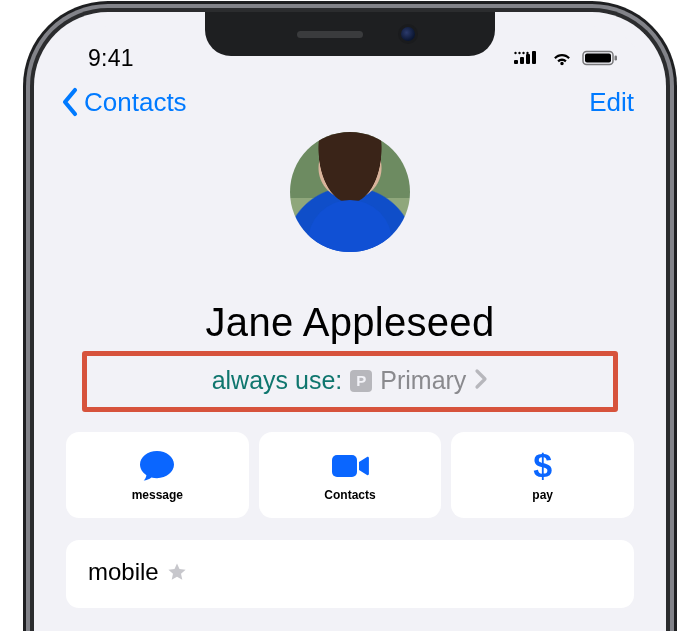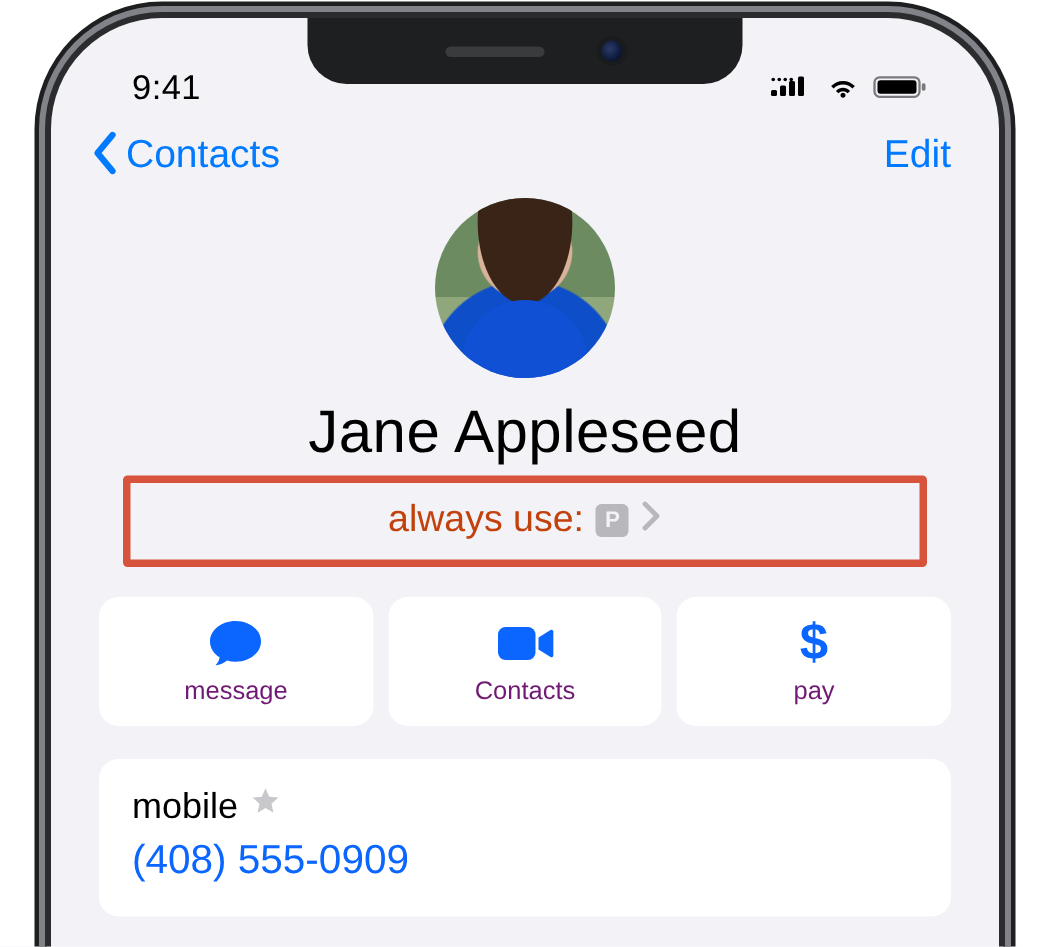--- a/index.html
+++ b/index.html
@@ -110,20 +110,21 @@
       color: #007aff;
       font-size: 26px;
       cursor: pointer;
     }
     
     .contact-header {
       display: flex;
       flex-direction: column;
       align-items: center;
       padding: 4px 20px 0;
+      gap: 34px;
     }
     .avatar {
       width: 120px;
       height: 120px;
       border-radius: 50%;
       background: radial-gradient(circle at 50% 30%, #d8b39a 0 30%, transparent 31%),
                   radial-gradient(circle at 50% 100%, #0f4ec9 0 48%, transparent 49%),
                   linear-gradient(180deg, #6d8b61 0 55%, #8fa77b 55% 100%);
       position: relative;
       overflow: hidden;
@@ -157,21 +158,21 @@
       border: 5px solid #d7533c;
       border-radius: 3px;
       padding: 10px 0 12px;
       display: flex;
       justify-content: center;
       align-items: center;
       gap: 8px;
       cursor: pointer;
     }
     .always-use-label {
-      color: #c2410c;
+      color: #0f766e;
       font-size: 25px;
     }
     .p-badge {
       display: inline-flex;
       align-items: center;
       justify-content: center;
       width: 22px;
       height: 22px;
       border-radius: 4px;
       background: #b7b7bc;
@@ -202,35 +203,35 @@
       cursor: pointer;
     }
     .action-btn .icon {
       color: #0a66ff;
       height: 34px;
       display: flex;
       align-items: center;
       justify-content: center;
     }
     .action-btn .lbl {
-      font-size: 17px;
-      color: #701a75;
-      font-weight: 400;
+      font-size: 12px;
+      color: #000000;
+      font-weight: 700;
     }
     
     .number-card {
       margin: 22px 18px 0;
       background: #fff;
       border-radius: 13px;
       padding: 18px 22px 22px;
       cursor: pointer;
     }
     .number-label-row {
       display: flex;
-      align-items: flex-start;
+      align-items: flex-end;
       gap: 8px;
     }
     .number-label {
       font-size: 24px;
       color: #000;
     }
     .star {
       color: #c7c7cc;
     }
     .number-value {
@@ -294,20 +295,21 @@
     </div>
 
     <div class="contact-header">
       <div class="avatar"></div>
       <div class="contact-name">Jane Appleseed</div>
     </div>
 
     <div class="always-use-wrap">
       <span class="always-use-label">always use:</span>
       <span class="p-badge">P</span>
+      <span class="always-use-value">Primary</span>
       <span>
         <svg width="14" height="22" viewBox="0 0 14 22">
             <path d="M3 3 L11 11 L3 19" fill="none" stroke="#b7b7bc" stroke-width="3.2" stroke-linecap="round" stroke-linejoin="round"></path>
           </svg>
       </span>
     </div>
 
     <div class="actions">
 
       <div class="action-btn">
@@ -340,17 +342,16 @@
 
     <div class="number-card">
       <div class="number-label-row">
         <span class="number-label">mobile</span>
         <span class="star">
           <svg width="20" height="20" viewBox="0 0 20 20">
               <path fill="#c7c7cc" d="M10 1.5l2.5 5.6 6.1.6-4.6 4.1 1.3 6-5.3-3.1-5.3 3.1 1.3-6L1.4 7.7l6.1-.6L10 1.5z"></path>
             </svg>
         </span>
       </div>
-      <div class="number-value">(408) 555-0909</div>
     </div>
 
   </div>
 </div>
 
 </body></html>

